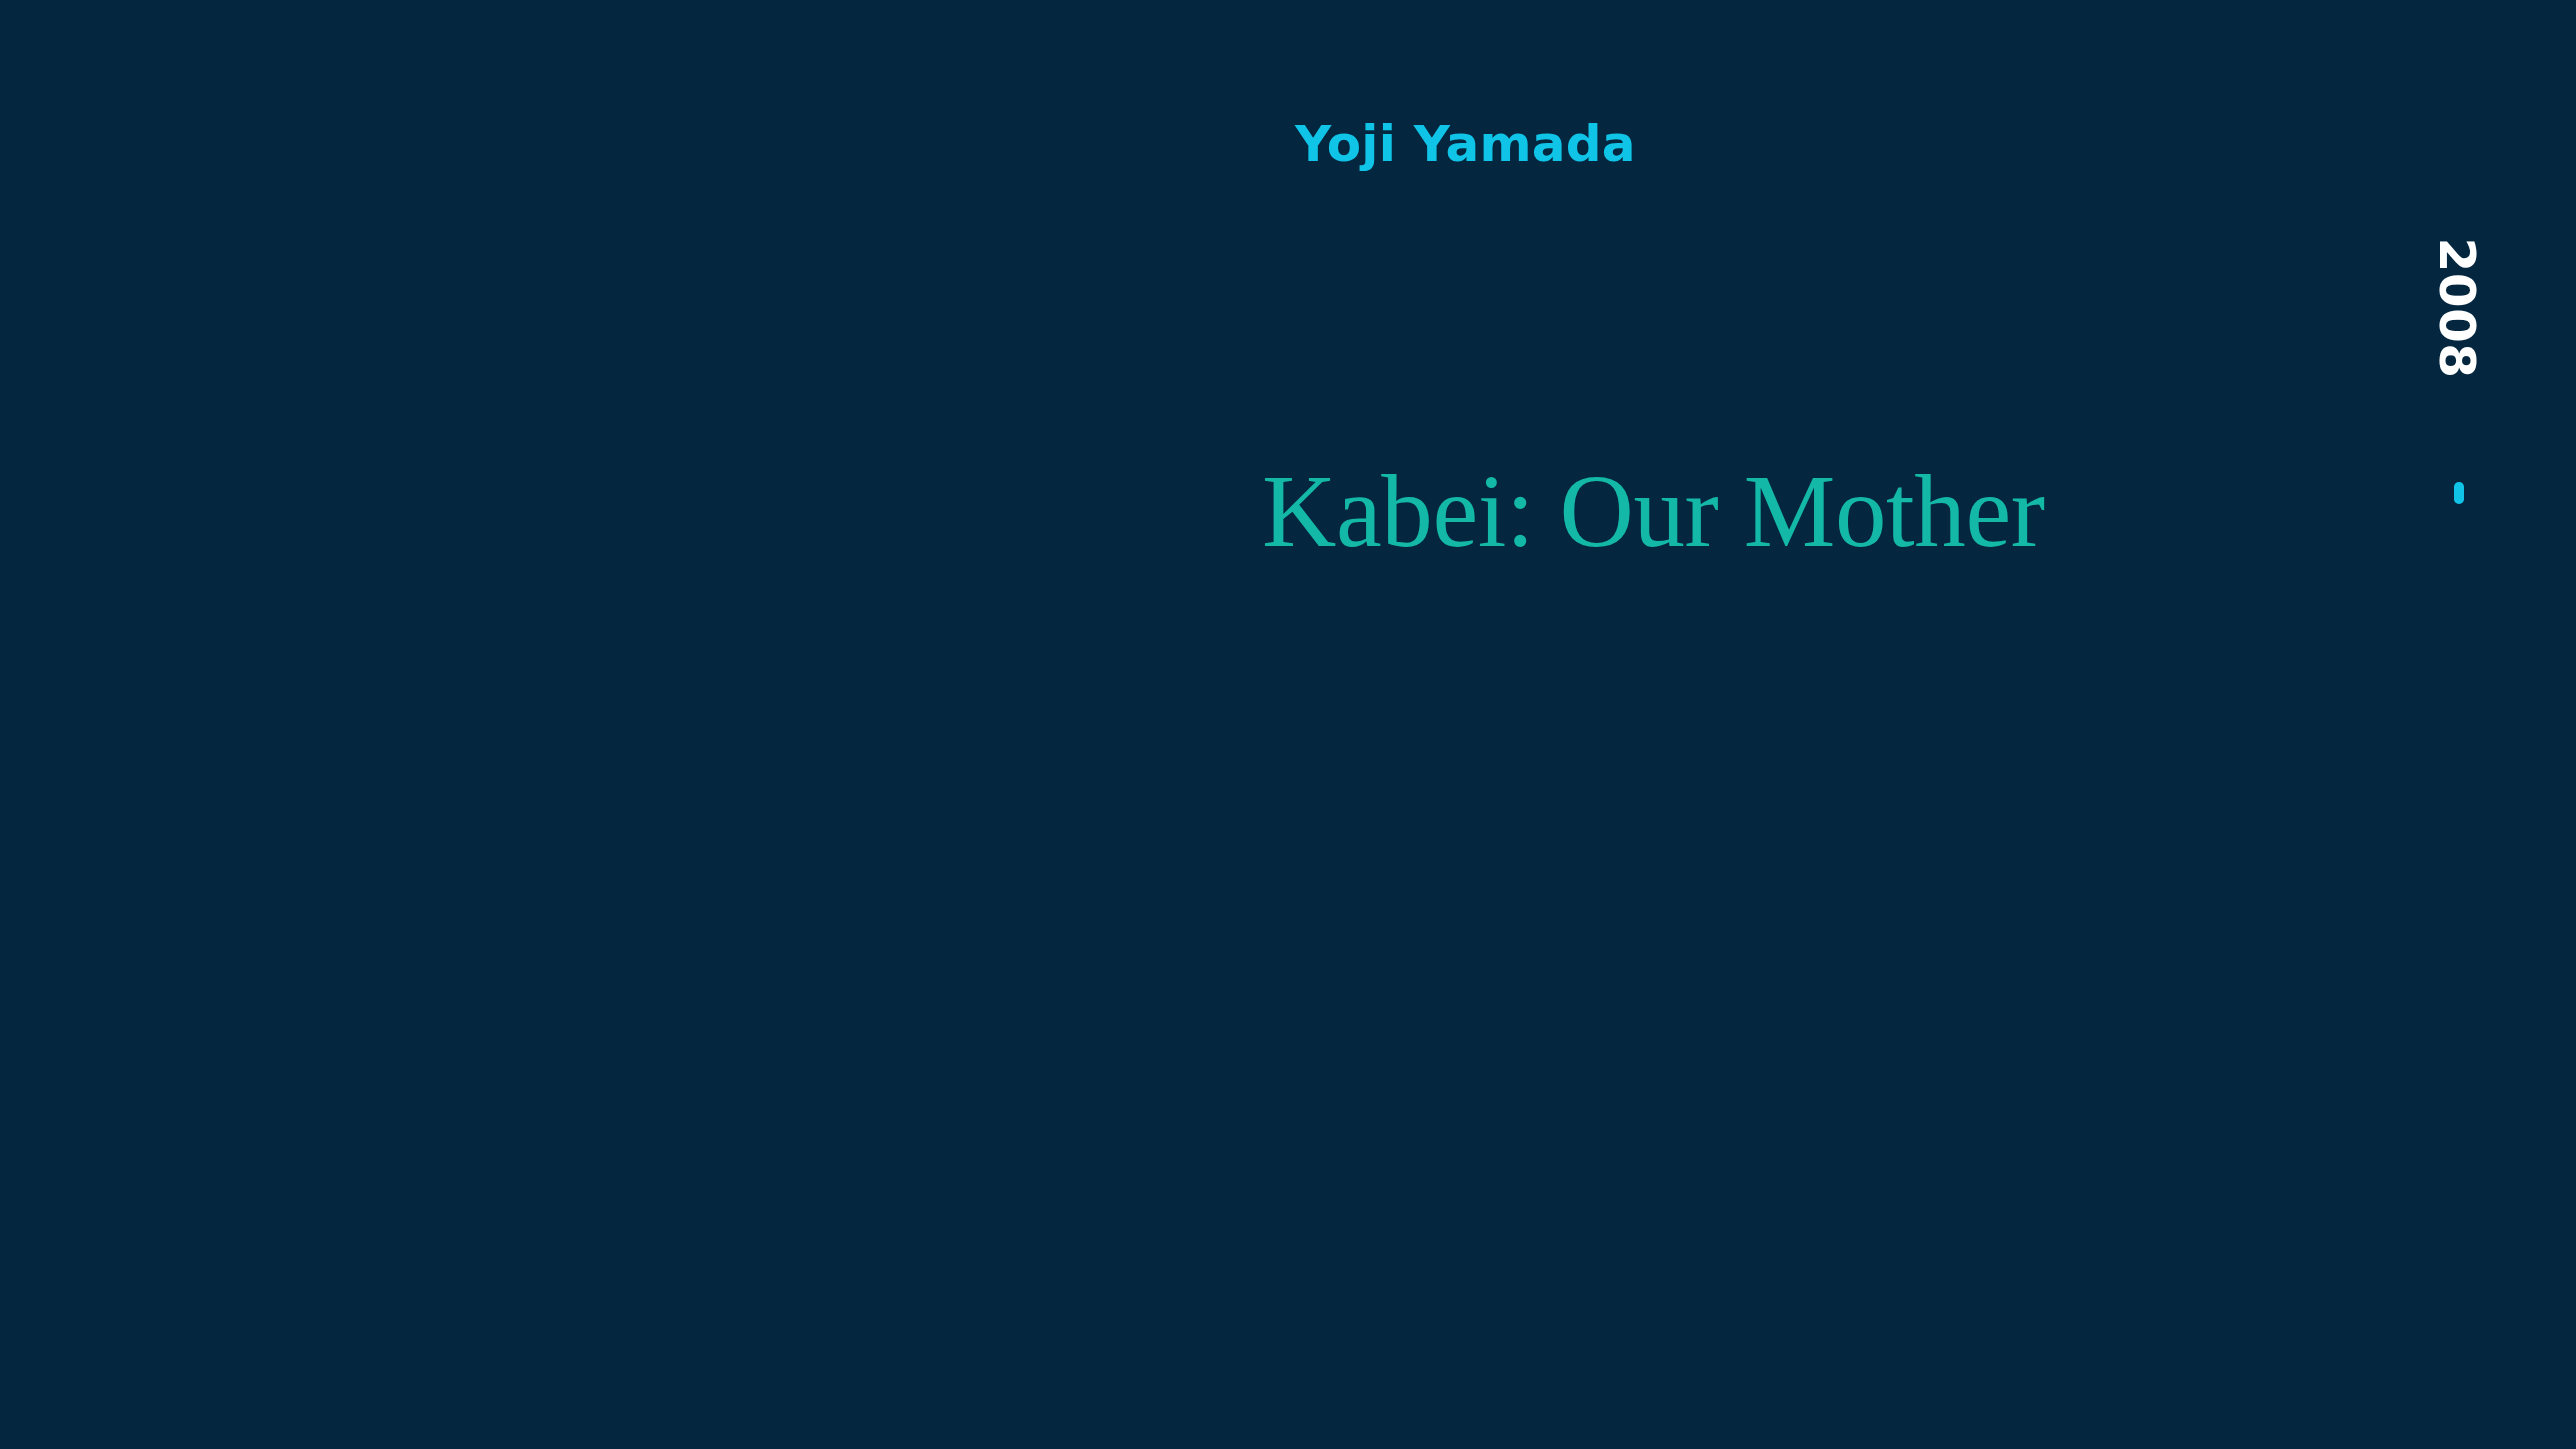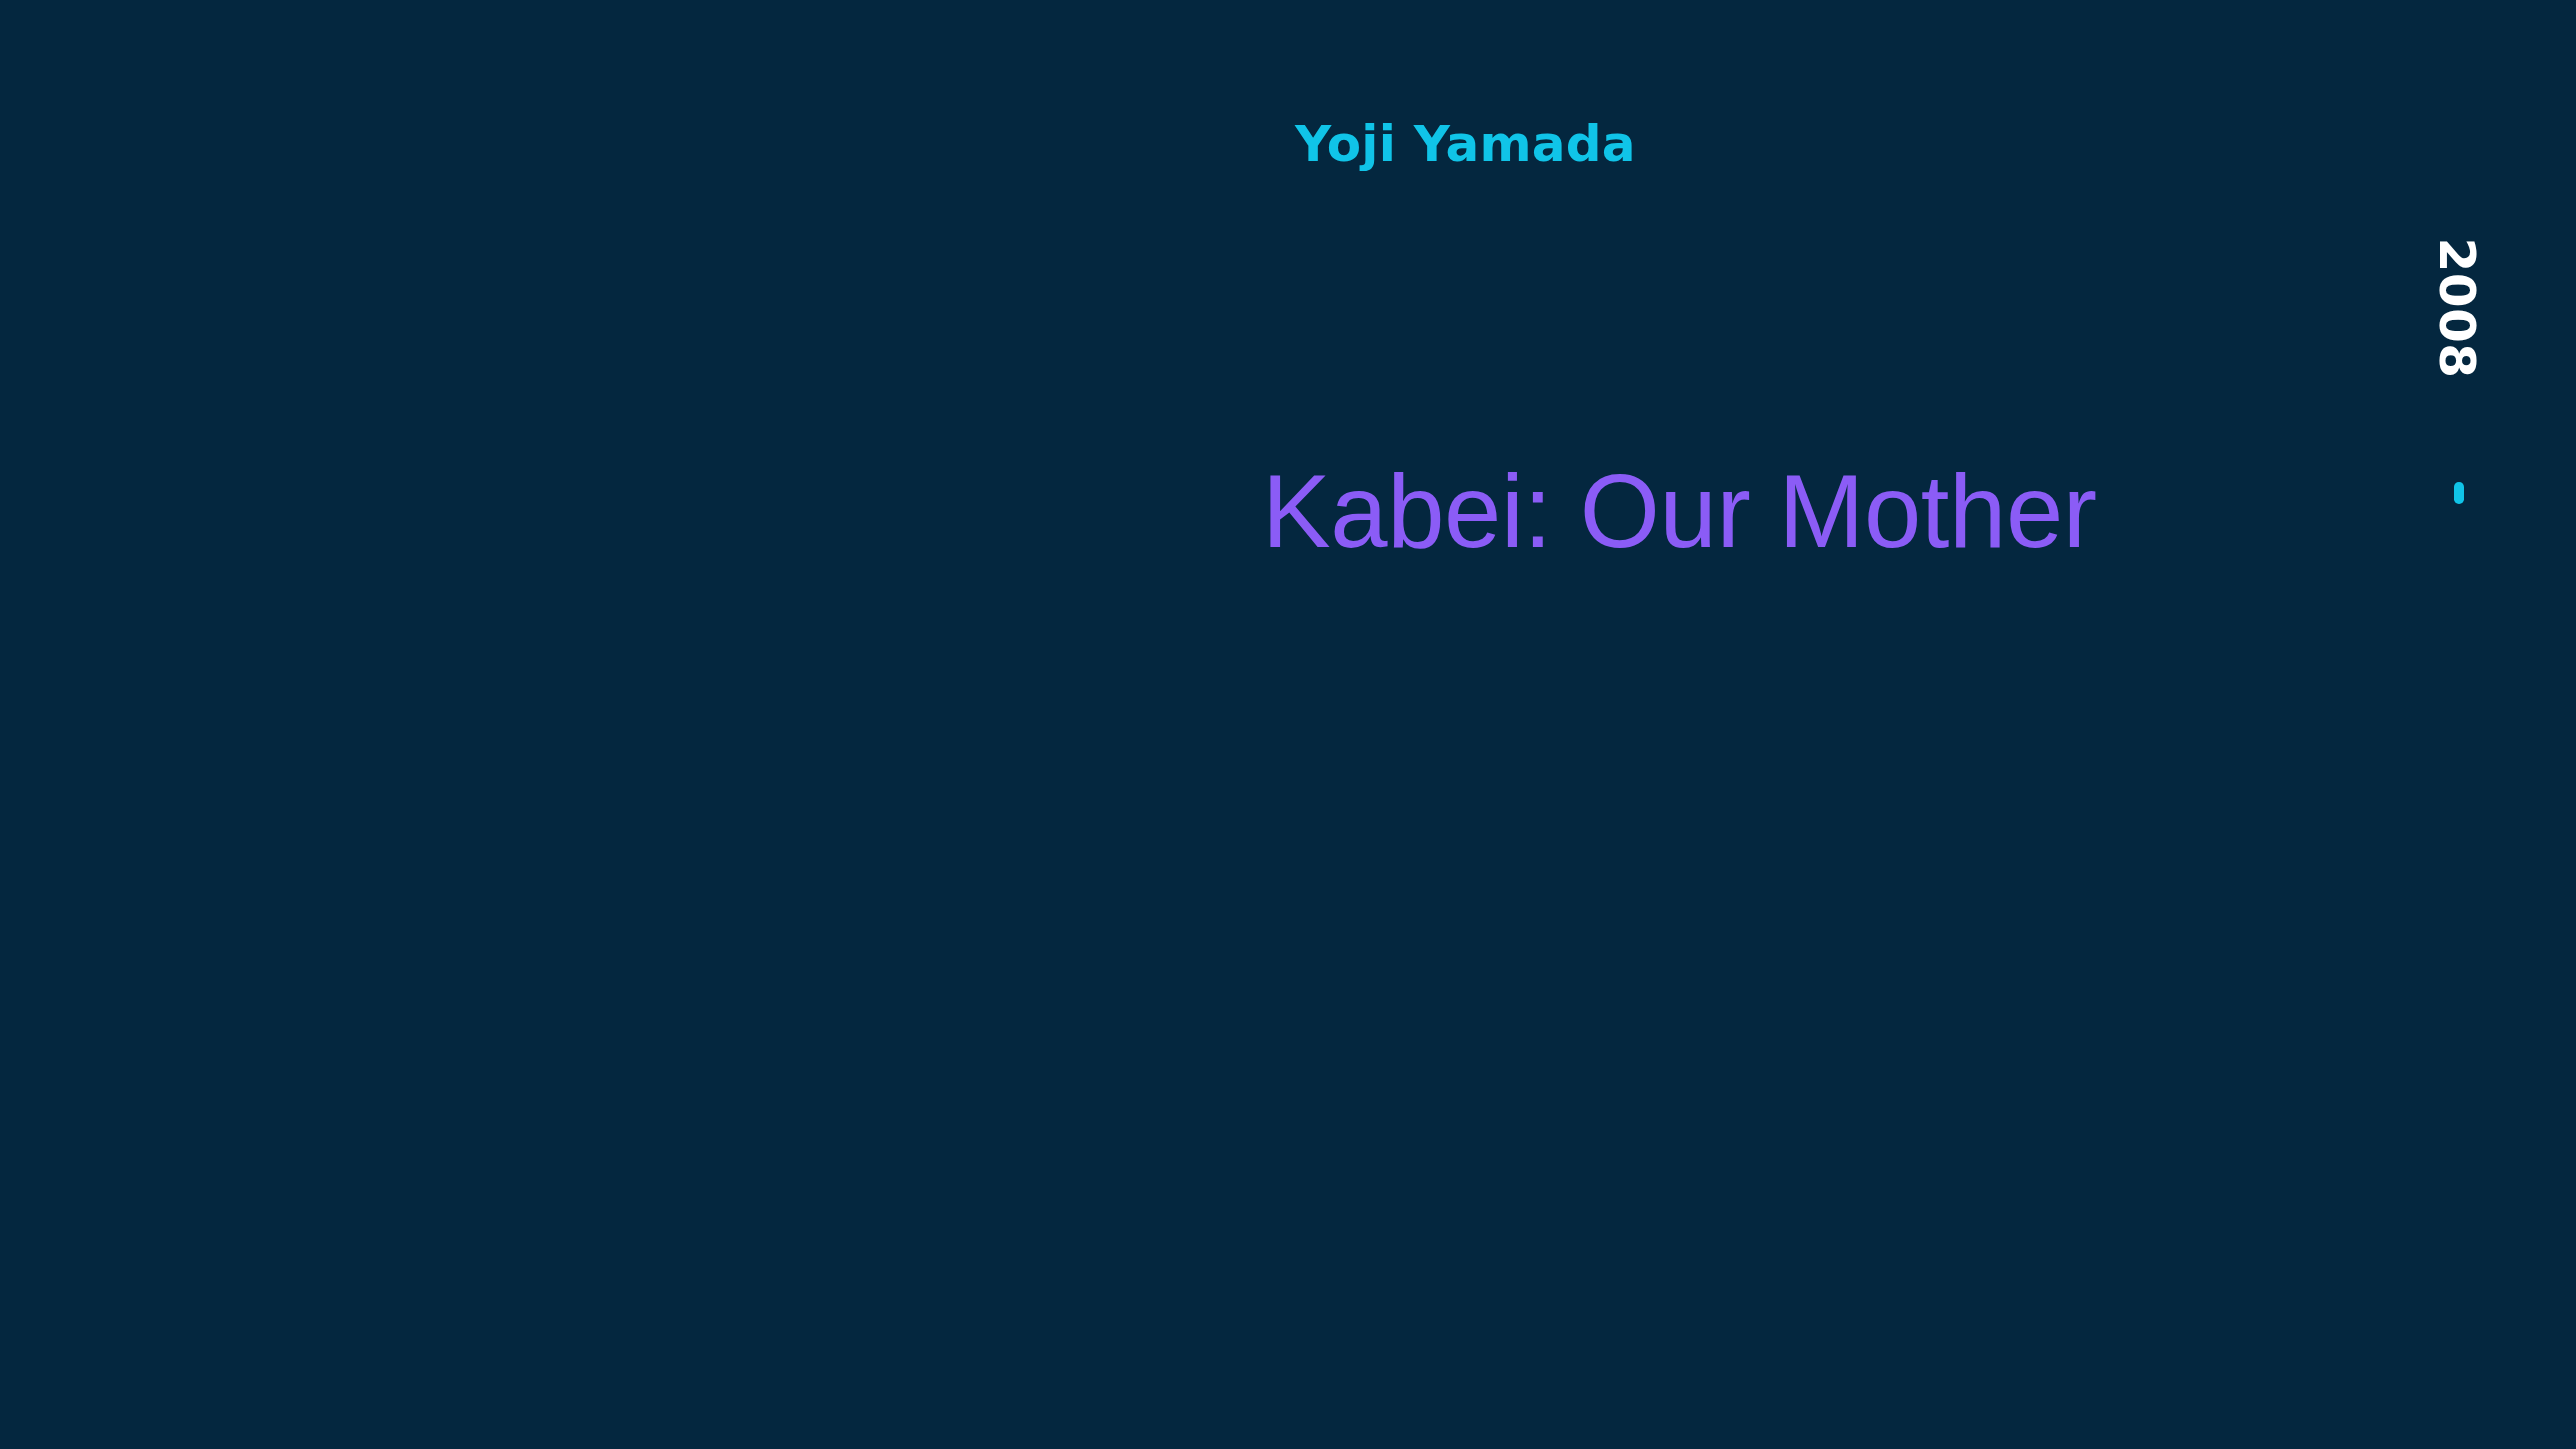--- a/index.html
+++ b/index.html
@@ -36,27 +36,27 @@
     color: #10c4e8;
     white-space: nowrap;
     margin-left: 30px;
   }
 
   
   #film-title {
     position: absolute;
     left: 1262px;
     top: 460px;
-    font-family: Liberation Sans, sans-serif;
+    font-family: Liberation Serif, serif;
     font-stretch: condensed;
     font-weight: 400;
     font-size: 103px;
     line-height: 1;
     letter-spacing: -0.4px;
-    color: #8b5cf6;
+    color: #14b8a6;
     white-space: nowrap;
   }
 
   
   #right-rail {
     position: absolute;
     left: 2425px;
     top: 0;
     width: 64px;
     height: 1449px;

